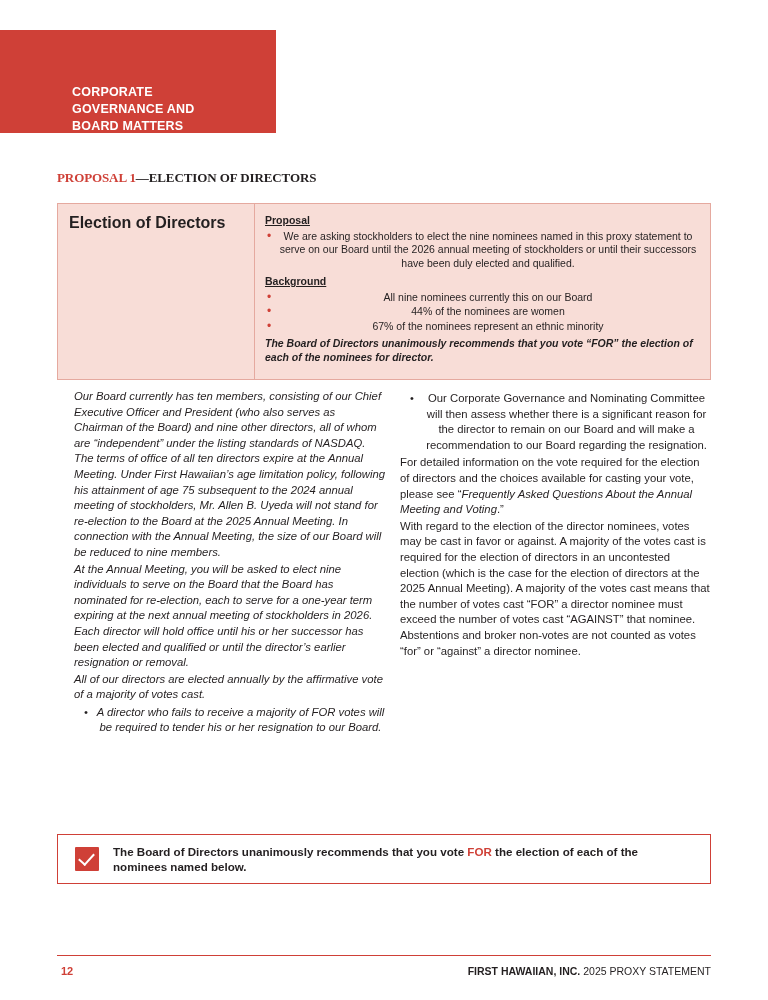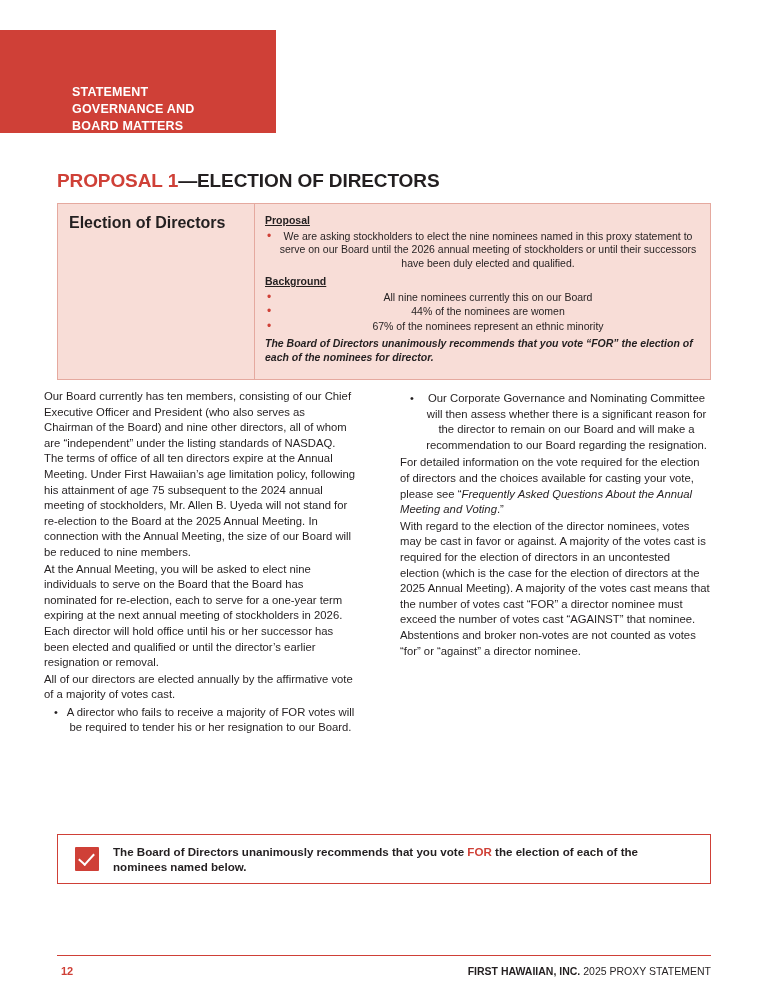--- a/index.html
+++ b/index.html
@@ -41,24 +41,25 @@
     line-height: 17px;
     letter-spacing: 0.2px;
     white-space: pre-line;
   }
 
   
   .proposal-title {
     position: absolute;
     left: 57px;
     top: 170px;
-    font-size: 19px;
+    font-size: 13px;
     font-weight: bold;
     color: #231f20;
     letter-spacing: -0.1px;
+    font-family: Liberation Serif, serif;
   }
   .proposal-title .red {
     color: #cf4037;
   }
 
   
   .summary-box {
     position: absolute;
     left: 57px;
     top: 203px;
@@ -121,21 +122,21 @@
 
   
   .col {
     position: absolute;
     top: 389px;
     width: 311px;
     font-size: 11.3px;
     line-height: 15.6px;
     color: #231f20;
   }
-  .col-left { left: 44px; }
+  .col-left { left: 74px; font-style: italic; }
   .col-right { left: 400px; }
 
   .col p {
     margin: 0 0 1px 0;
   }
   .col ul.bullets {
     margin: 2px 0 2px 0;
   }
   .col ul.bullets li {
     padding-left: 22px;
@@ -222,21 +223,21 @@
     text-align: right;
   }
   .footer-right .bold { font-weight: bold; }
 </style>
 </head>
 <body>
 
 <div class="page">
 
   <div class="banner">
-    <div class="banner-text">STATEMENT
+    <div class="banner-text">CORPORATE
 GOVERNANCE AND
 BOARD MATTERS</div>
   </div>
 
   <div class="proposal-title">
     <span class="red">PROPOSAL 1</span><span>—ELECTION OF DIRECTORS</span>
   </div>
 
   <div class="summary-box">
     <div class="summary-left">Election of Directors</div>

